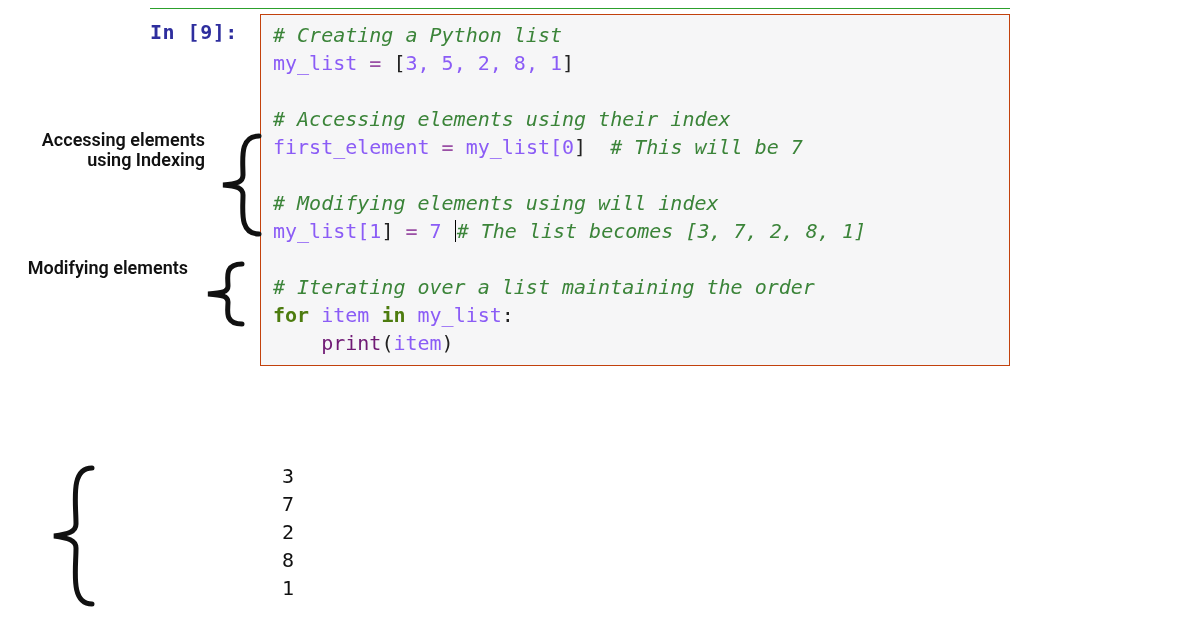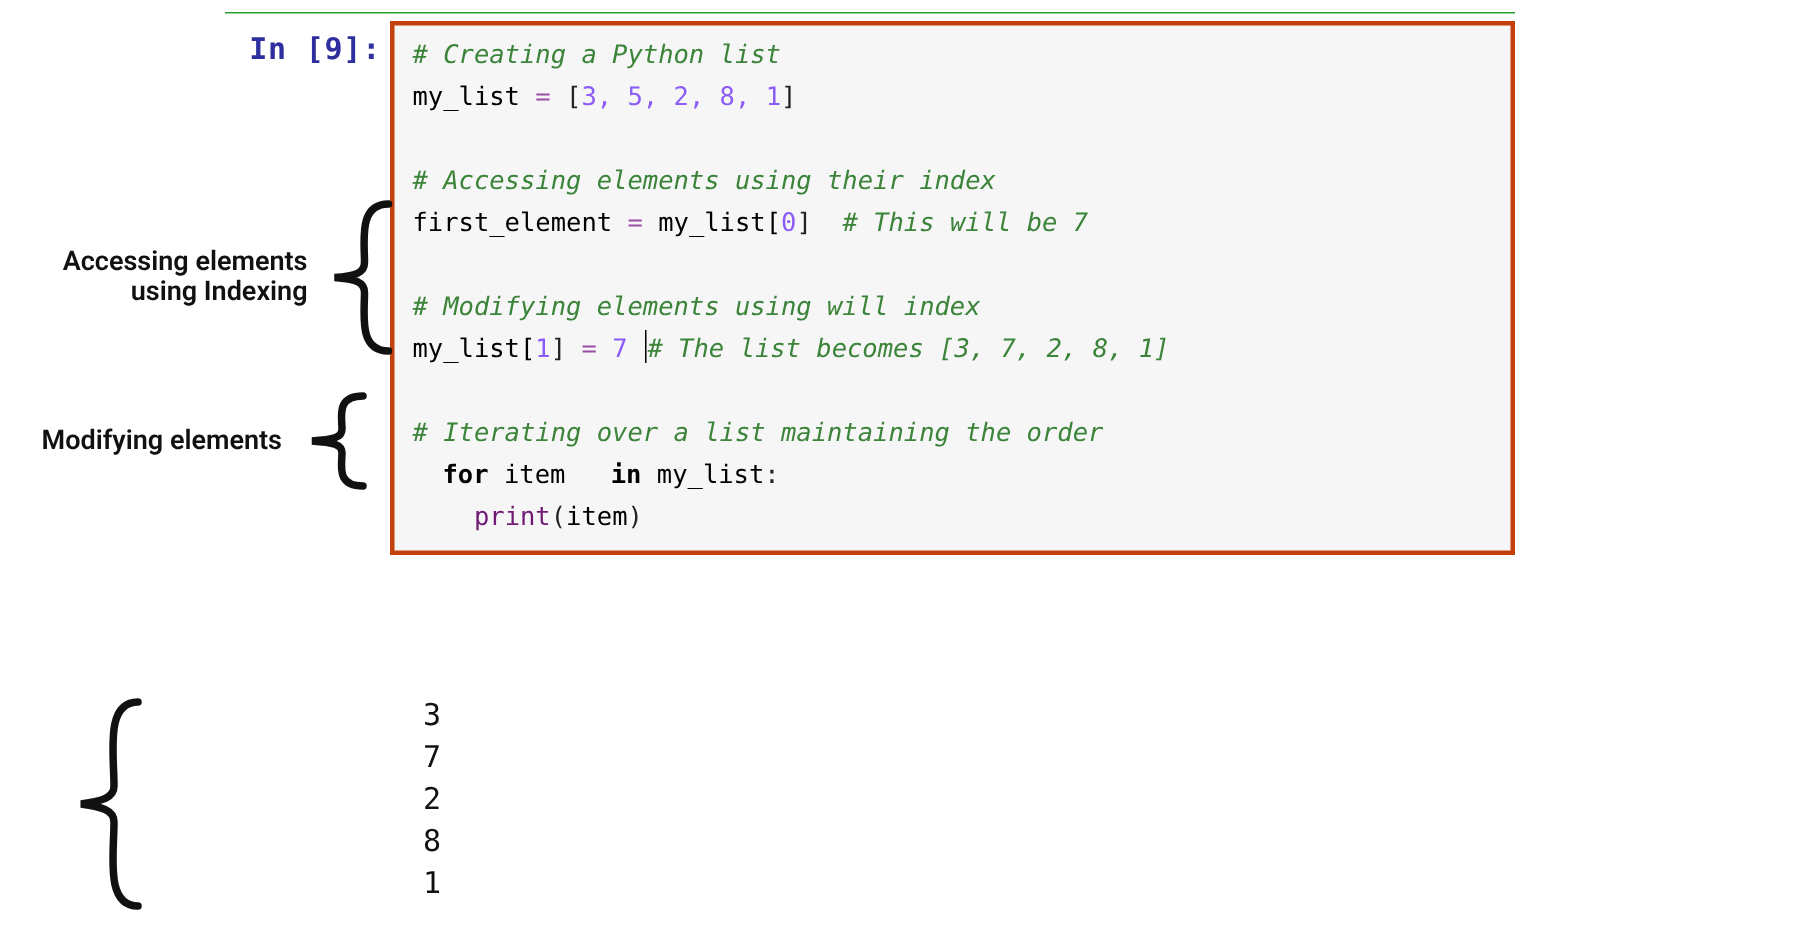--- a/index.html
+++ b/index.html
@@ -25,64 +25,62 @@
   .cell {
     position: absolute;
     left: 150px;
     top: 14px;
     width: 860px;
     display: flex;
     flex-direction: row;
   }
   .prompt-col {
     width: 110px;
-    text-align: right;
     padding: 6px 6px 0 0;
   }
   .prompt-text {
     color: #2e2e9e;
     font-family: "Consolas", "Menlo", "DejaVu Sans Mono", monospace;
     font-size: 20px;
     font-weight: bold;
     letter-spacing: 0.5px;
   }
   .code-area {
     flex: 1;
-    border: 3px solid #c2410c;
+    border: 1px solid #c2410c;
     background: #f6f6f7;
     padding: 6px 12px 8px 12px;
     font-family: "Consolas", "Menlo", "DejaVu Sans Mono", monospace;
-    font-size: 17px;
+    font-size: 20px;
     line-height: 28px;
   }
   .codeline { white-space: pre; }
   .blank { height: 28px; }
   .cm { color: #3b8439; font-style: italic; }
-  .kw { color: #000000; font-weight: bold; margin-left: 20px; }
+  .kw { color: #4d7c0f; font-weight: bold; }
   .op { color: #9a4fa5; }
   .num { color: #8b5cf6; }
-  .id { color: #000000; }
+  .id { color: #8b5cf6; }
   .fn { color: #701a75; }
   .pn { color: #222; }
 
   .output {
     position: absolute;
     left: 282px;
     top: 462px;
     font-family: "Consolas", "Menlo", "DejaVu Sans Mono", monospace;
     font-size: 20px;
     line-height: 28px;
     color: #111;
   }
 
   
   .anno {
     position: absolute;
     display: flex;
-    align-items: center;
     gap: 4px;
   }
   .anno-text {
     font-family: -apple-system, Roboto, Arial, sans-serif;
     font-size: 18px;
     font-weight: 600;
     color: #111;
     text-align: right;
     line-height: 20px;
   }

